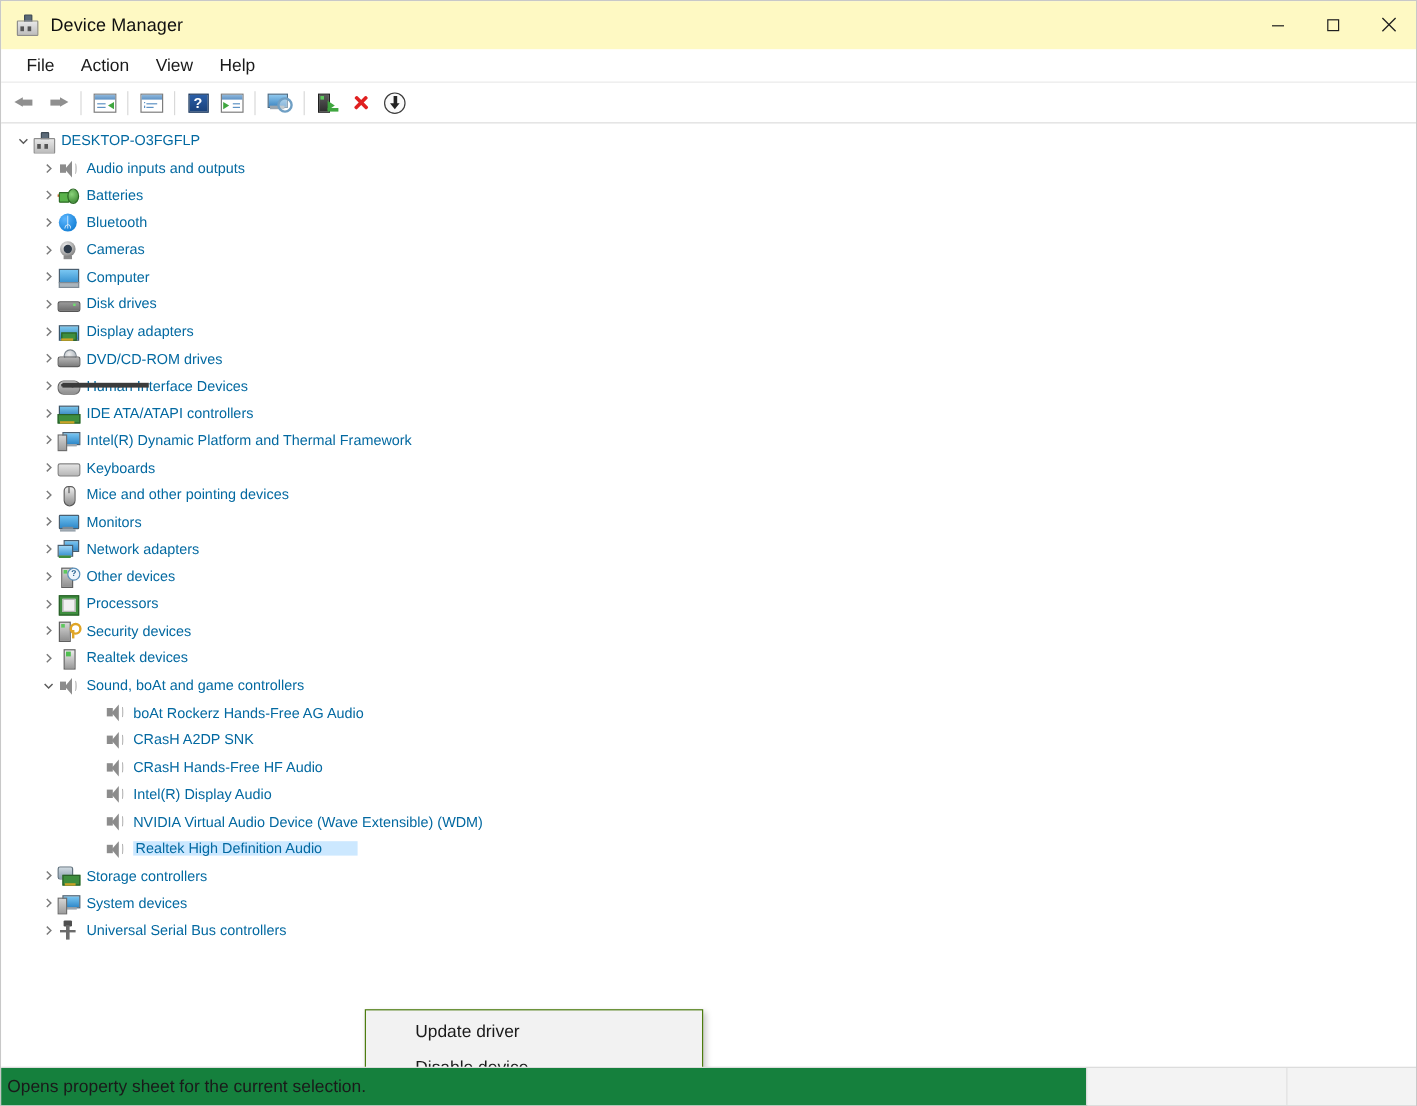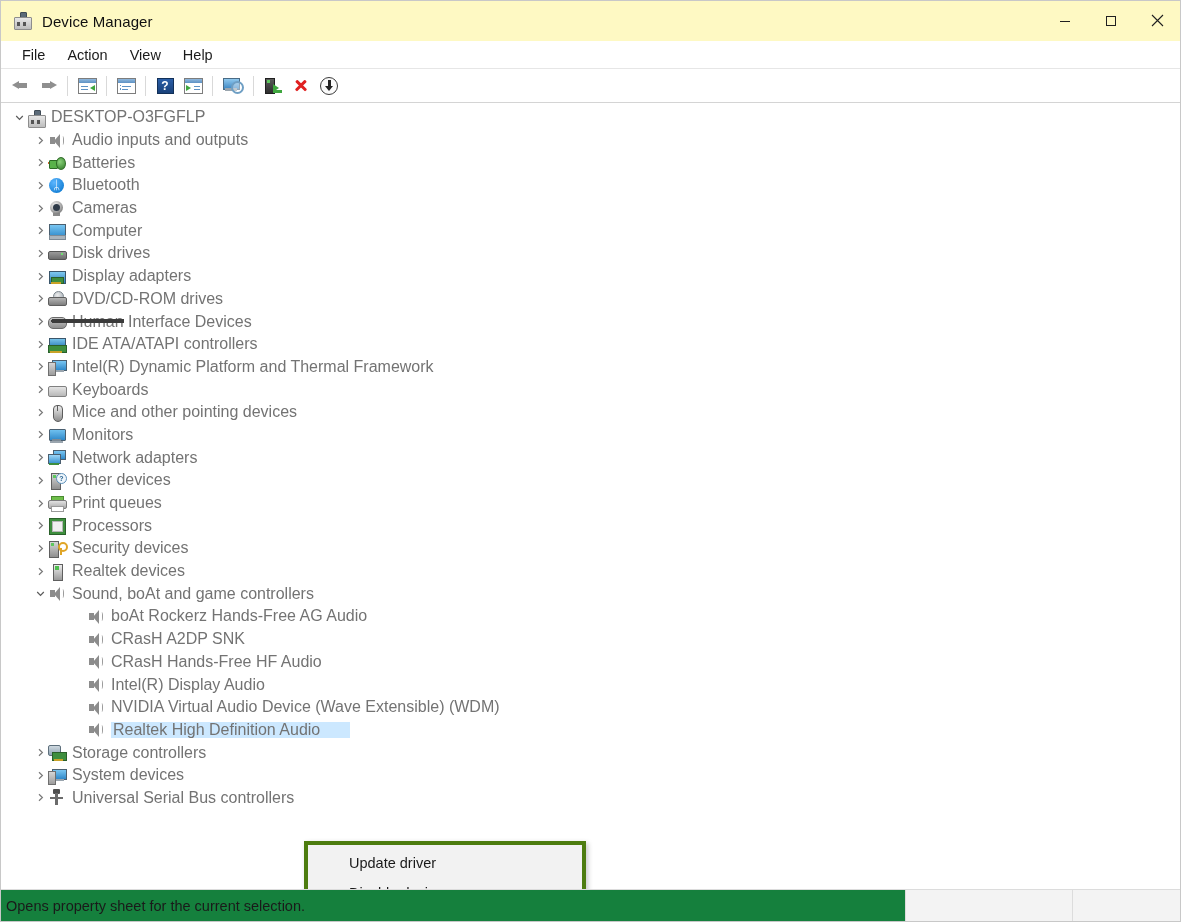--- a/index.html
+++ b/index.html
@@ -91,35 +91,35 @@
   .chev{
     width:16px;flex:0 0 16px;
     display:flex;align-items:center;justify-content:center;
     font-size:10px;color:#6b6b6b;
   }
   .ico{
     width:17px;height:17px;flex:0 0 17px;
     margin-right:7px;position:relative;
   }
   .lbl{
-    font-size:16px;color:#737373;line-height:1;padding-right:6px;
+    font-size:12px;color:#0369a1;line-height:1;padding-right:6px;
   }
   .selhl{background:#cce8ff;}
 
   
   .d0{padding-left:10px;}
   .d1{padding-left:31px;}
   .d2{padding-left:70px;}
 
   
   .ctxmenu{
     position:absolute;
     left:303px;top:738px;width:282px;
     background:#f2f2f2;
-    border:4px solid #4d7c0f;
+    border:1px solid #4d7c0f;
     box-shadow:2px 2px 5px rgba(0,0,0,0.22);
     padding:3px 0 2px 0;
     z-index:40;
     box-sizing:border-box;
   }
   .ctx-item{
     height:30px;display:flex;align-items:center;
     padding-left:41px;font-size:14.5px;color:#1a1a1a;cursor:default;
     box-sizing:border-box;
   }
@@ -664,35 +664,20 @@
           </span>
           <span class="lbl">Other devices</span>
         </div>
         <div class="row d1">
           <span class="chev">
             <svg width="9" height="9" viewBox="0 0 9 9">
               <path d="M3 1.2 L6.4 4.5 L3 7.8" stroke="#7a7a7a" stroke-width="1.2" fill="none"></path>
             </svg>
           </span>
           <span class="ico">
-            <div class="ic i-print">
-              <div class="top"></div>
-              <div class="b"></div>
-              <div class="out"></div>
-            </div>
-          </span>
-          <span class="lbl">Print queues</span>
-        </div>
-        <div class="row d1">
-          <span class="chev">
-            <svg width="9" height="9" viewBox="0 0 9 9">
-              <path d="M3 1.2 L6.4 4.5 L3 7.8" stroke="#7a7a7a" stroke-width="1.2" fill="none"></path>
-            </svg>
-          </span>
-          <span class="ico">
             <div class="ic i-cpu">
               <div class="b"></div>
               <div class="in"></div>
             </div>
           </span>
           <span class="lbl">Processors</span>
         </div>
         <div class="row d1">
           <span class="chev">
             <svg width="9" height="9" viewBox="0 0 9 9">

